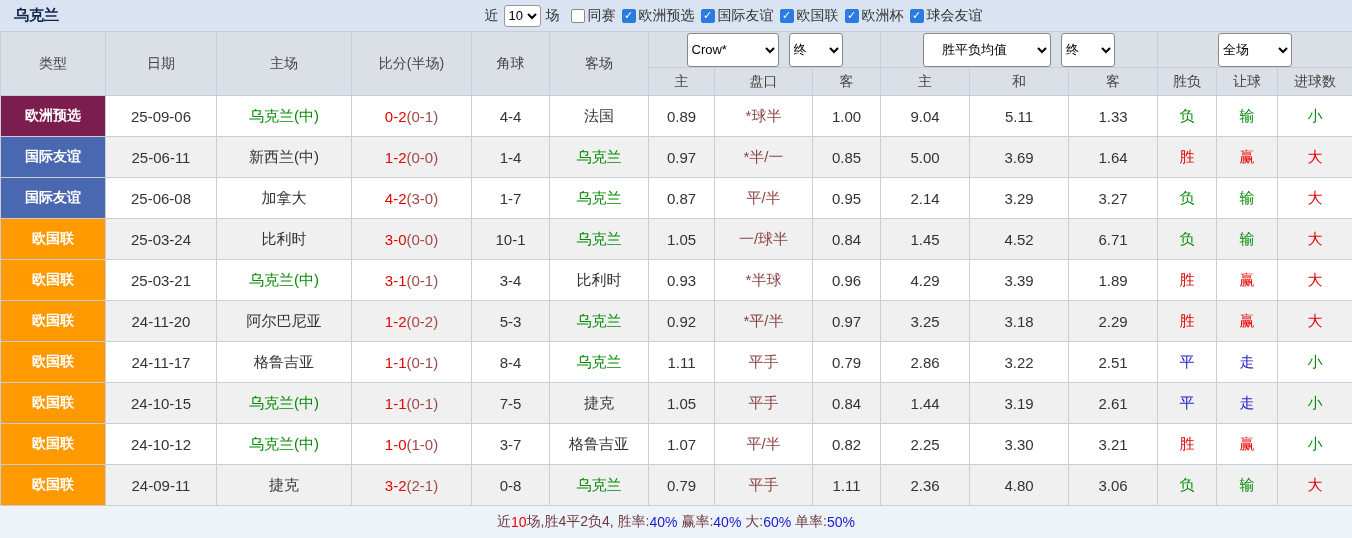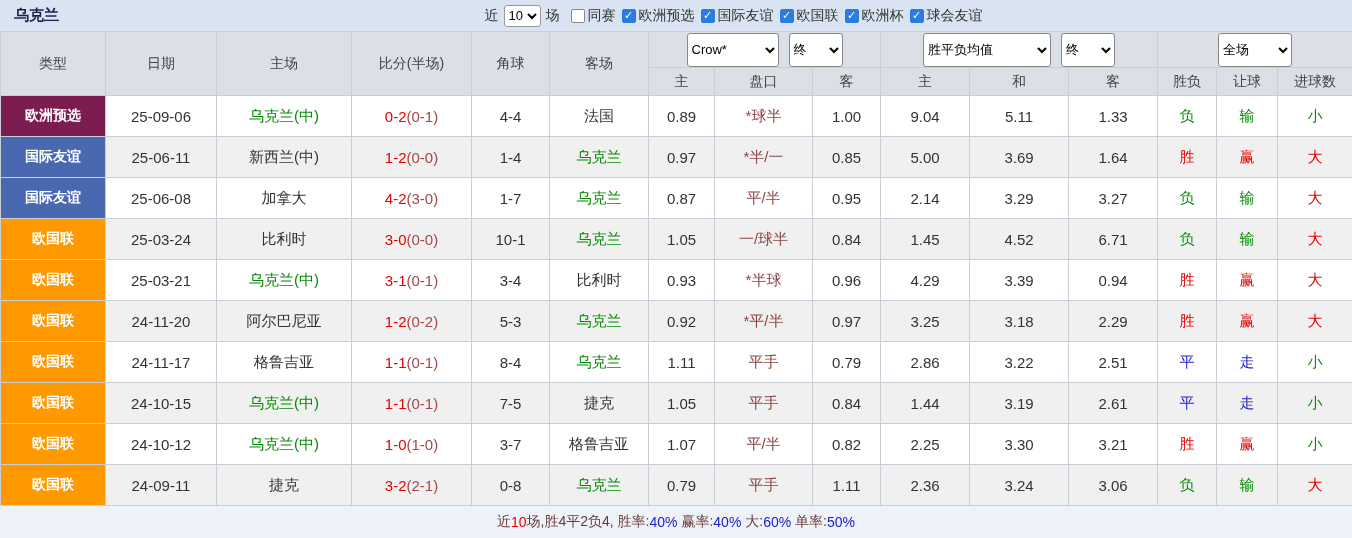--- a/index.html
+++ b/index.html
@@ -20,21 +20,21 @@
 
   
   table { width:1352px; border-collapse:collapse; table-layout:fixed; flex:0 0 auto; border:1px solid #f9a8d4; }
   th, td { border:1px solid #c9cdd5; text-align:center; vertical-align:middle; overflow:hidden; white-space:nowrap; }
   thead th { background:#dbdfe6; font-weight:normal; color:#444; font-size:14px; }
   thead tr.h1 th { height:36px; }
   thead tr.h2 th { height:28px; }
   thead select { height:34px; font-size:13px; background:#fff; border:1px solid #888; border-radius:3px; margin:0 5px; }
   .sel-company { width:92px; }
   .sel-small { width:54px; }
-  .sel-wdl { width:128px; }
+  .sel-wdl { width:128px;padding-left:14px; }
   .sel-period { width:74px; }
 
   tbody td { height:41px; font-size:15px; background:#fff; }
   tbody tr:nth-of-type(even) td { background:#f0f0f0; }
   td.type { padding:0; font-weight:bold; color:#fff; font-size:14px; }
   td.type[data-t="pre"] { background:#7c1d4f; }
   td.type[data-t="fri"] { background:#4a68b0; }
   td.type[data-t="nat"] { background:#ff9900; }
   tbody tr:nth-of-type(even) td.type[data-t="pre"] { background:#7c1d4f; }
   tbody tr:nth-of-type(even) td.type[data-t="fri"] { background:#4a68b0; }
@@ -231,21 +231,21 @@
           <td><span>25-03-21</span></td>
           <td class="team"><span data-c="g">乌克兰(中)</span></td>
           <td><span class="score-main">3-1</span><span class="score-half">(0-1)</span></td>
           <td><span>3-4</span></td>
           <td class="team"><span data-c="">比利时</span></td>
           <td><span>0.93</span></td>
           <td><span class="line">*半球</span></td>
           <td><span>0.96</span></td>
           <td><span>4.29</span></td>
           <td><span>3.39</span></td>
-          <td><span>0.94</span></td>
+          <td><span>1.89</span></td>
           <td><span data-c="r">胜</span></td>
           <td><span data-c="r">赢</span></td>
           <td><span data-c="r">大</span></td>
         </tr>
 
         <tr>
           <td class="type" data-t="nat"><span>欧国联</span></td>
           <td><span>24-11-20</span></td>
           <td class="team"><span data-c="">阿尔巴尼亚</span></td>
           <td><span class="score-main">1-2</span><span class="score-half">(0-2)</span></td>
@@ -320,21 +320,21 @@
           <td class="type" data-t="nat"><span>欧国联</span></td>
           <td><span>24-09-11</span></td>
           <td class="team"><span data-c="">捷克</span></td>
           <td><span class="score-main">3-2</span><span class="score-half">(2-1)</span></td>
           <td><span>0-8</span></td>
           <td class="team"><span data-c="g">乌克兰</span></td>
           <td><span>0.79</span></td>
           <td><span class="line">平手</span></td>
           <td><span>1.11</span></td>
           <td><span>2.36</span></td>
-          <td><span>3.24</span></td>
+          <td><span>4.80</span></td>
           <td><span>3.06</span></td>
           <td><span data-c="g">负</span></td>
           <td><span data-c="g">输</span></td>
           <td><span data-c="r">大</span></td>
         </tr>
       </tbody>
   </table>
 
   <div class="footer">
       <span data-c="t">近</span>

